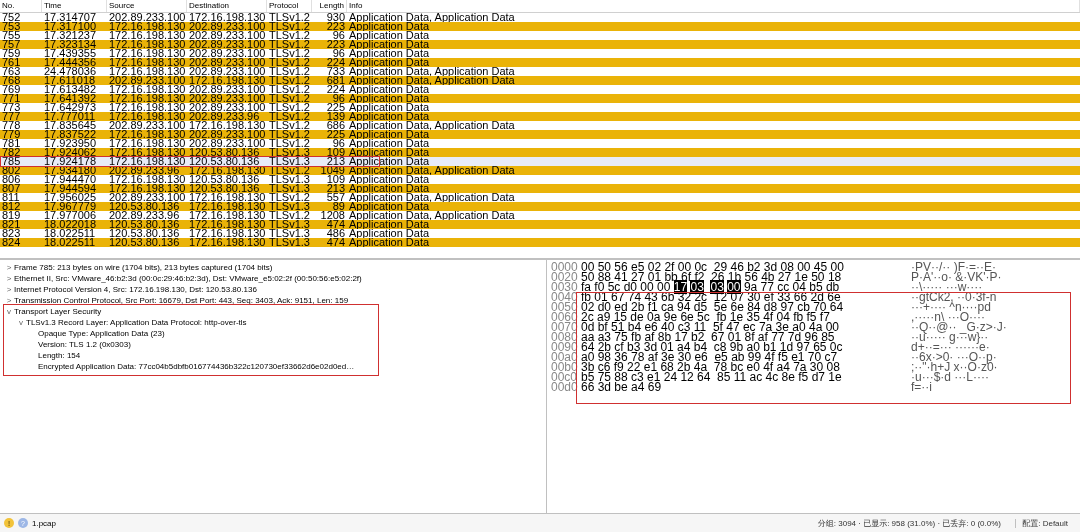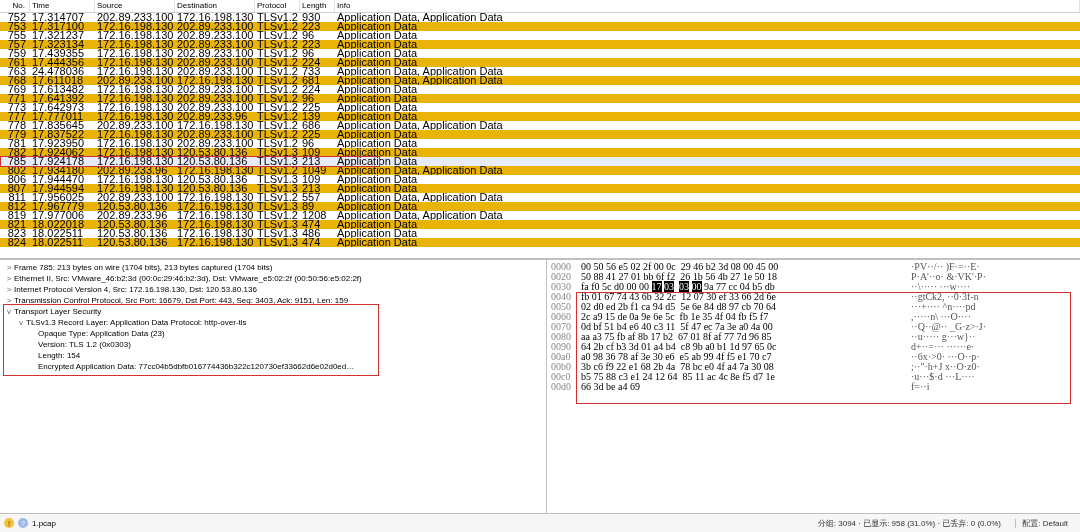--- a/index.html
+++ b/index.html
@@ -1,37 +1,37 @@
 <!DOCTYPE html>
 <html><head>
 <meta charset="utf-8">
 <style>
   html,body{margin:0;padding:0;width:1080px;height:532px;font-family:Verdana,Arial,sans-serif;font-size:8px;color:#000;background:#fff;overflow:hidden}
   .wrap{display:flex;flex-direction:column;width:1080px;height:532px;box-sizing:border-box}
   
   .plist{flex:0 0 auto;height:258px;overflow:hidden;border-bottom:1px solid #c0c0c0}
   .phdr{display:flex;background:#fff;border-bottom:1px solid #d0d0d0;height:12px;line-height:12px;font-size:8px;color:#000}
   .phdr div{border-right:1px solid #e0e0e0;padding:0 2px;box-sizing:border-box;white-space:nowrap}
-  .c-no{width:30px;text-align:right;padding-right:4px!important}
+  .c-no{width:42px;padding-right:4px!important}
   .c-tm{width:65px}
   .c-sr{width:80px}
   .c-ds{width:80px}
   .c-pr{width:45px}
-  .c-ln{width:35px;}
+  .c-ln{width:35px;text-align:right}
   .c-in{flex:1}
   .rowwrap{position:relative}
   .row{display:flex;height:9px;line-height:9px;font-size:11px;padding:0}
   .row div{padding:0 2px;box-sizing:border-box;white-space:nowrap;overflow:hidden}
   .alt{background:#eab308}
   .sel{background:#e8ecf8}
   .redbox{position:absolute;border:1.5px solid #d03030;pointer-events:none;box-sizing:border-box}
   
   .panes{flex:1;display:flex;border-top:1px solid #c0c0c0;min-height:0}
   .detail{width:538px;border-right:1px solid #c0c0c0;padding:2px 4px;font-size:8px;line-height:11px;position:relative;overflow:hidden}
-  .hex{flex:1;padding:2px 4px;font-family:Liberation Serif, serif;font-size:10px;line-height:10px;position:relative;overflow:hidden}
+  .hex{flex:1;padding:2px 4px;font-family:Liberation Sans, sans-serif;font-size:12px;line-height:10px;position:relative;overflow:hidden}
   .tree-item{display:flex;align-items:flex-start}
   .tree-glyph{width:10px;text-align:center;color:#666;flex:0 0 10px}
   .tree-text{flex:1;white-space:nowrap;overflow:hidden;text-overflow:clip}
   .ind1{padding-left:12px}
   .ind2{padding-left:24px}
   
   .hexrow{display:flex;white-space:pre}
   .hex-off{width:30px;color:#888}
   .hex-b{width:330px}
   .hex-a{flex:1;color:#555}

